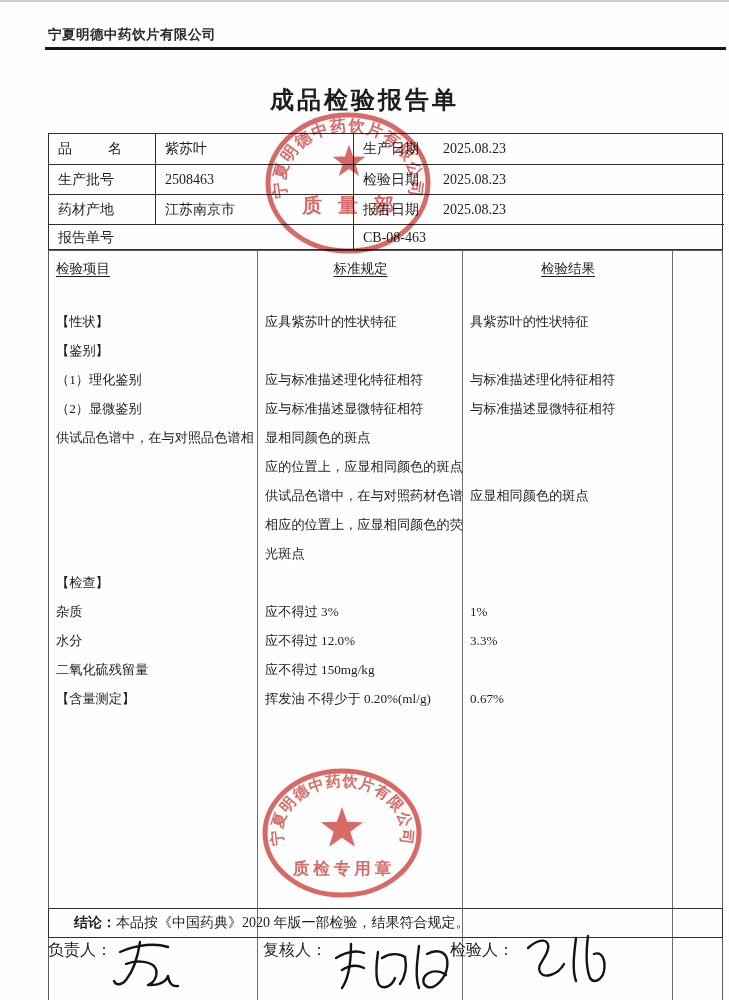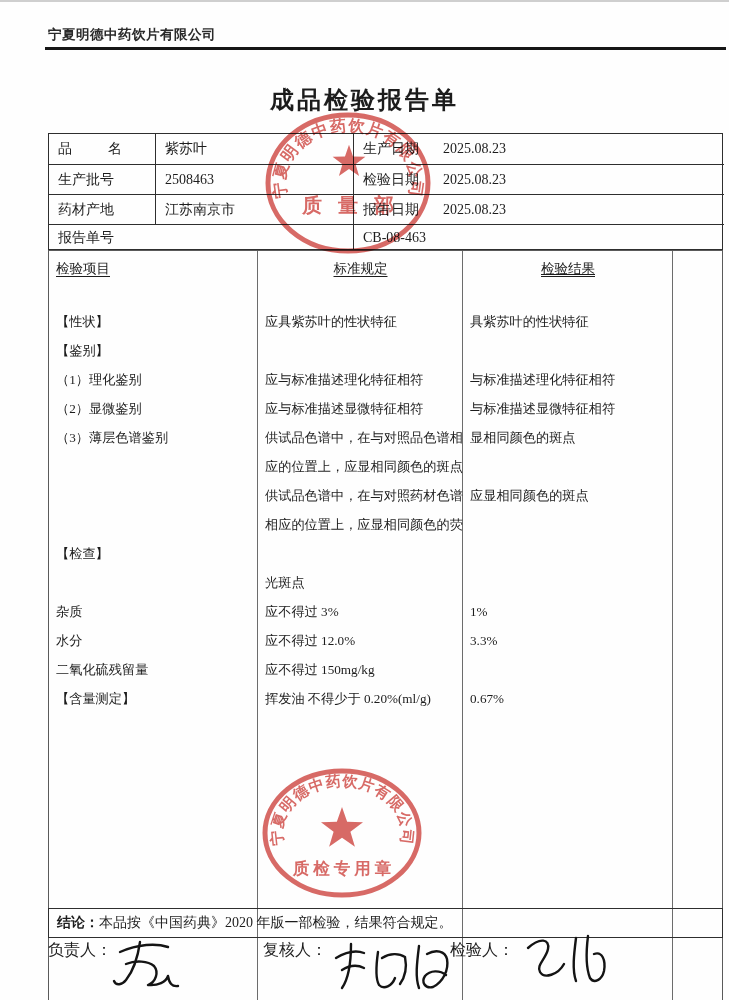--- a/index.html
+++ b/index.html
@@ -40,33 +40,33 @@
   
   .main-table{
     position:absolute;left:48px;top:248px;width:675px;height:814px;
     border:1px solid var(--line-mid);box-sizing:border-box;font-size:13.2px;
   }
   .vline{position:absolute;top:0;width:1px;height:100%;background:#6c6c6c;}
   .vl1{left:208px;} .vl2{left:413px;} .vl3{left:623px;}
   .mt-head{position:absolute;top:9px;left:0;width:100%;height:24px;font-size:13.5px;}
   .mt-head .h1{position:absolute;left:7px;}
   .mt-head .h2{position:absolute;left:209px;width:205px;text-align:center;}
-  .mt-head .h3{position:absolute;left:414px;width:210px;text-align:center;text-decoration:underline;}
+  .mt-head .h3{position:absolute;left:414px;width:210px;text-align:center;}
   .mt-head span u{text-decoration:underline;text-underline-offset:3px;}
   .irows{position:absolute;left:0;top:56px;width:100%;}
   .irow{display:grid;grid-template-columns:209px 205px 210px 51px;height:29px;align-items:center;}
   .irow .cell{white-space:nowrap;overflow:visible;}
   .irow .c1{padding-left:7px;}
   .irow .c2{padding-left:7px;}
   .irow .c3{padding-left:7px;}
   
   .conclusion{
     position:absolute;left:48px;top:906px;width:675px;height:30px;
     border:1px solid var(--line-dark);box-sizing:border-box;
-    display:flex;align-items:center;padding-left:8px;font-size:14px;
+    display:flex;align-items:center;padding-left:25px;font-size:14px;
   }
   .conclusion b{font-weight:bold;}
   
   .sig-label{position:absolute;top:938px;font-size:16px;}
   .sig-resp{left:48px;} .sig-rev{left:263px;text-align:center;} .sig-insp{left:450px;}
   .sig-svg{position:absolute;}
   .sig-svg path{fill:none;stroke:#141414;stroke-width:2.4;stroke-linecap:round;stroke-linejoin:round;}
   
   .stamps{position:absolute;left:0;top:0;width:729px;height:1000px;pointer-events:none;}
   .stamp{opacity:.8;mix-blend-mode:multiply;}
@@ -147,21 +147,20 @@
           <div class="cell c3">与标准描述理化特征相符</div>
           <div class="cell c4"></div>
         </div>
         <div class="irow">
           <div class="cell c1">（2）显微鉴别</div>
           <div class="cell c2">应与标准描述显微特征相符</div>
           <div class="cell c3">与标准描述显微特征相符</div>
           <div class="cell c4"></div>
         </div>
         <div class="irow">
-          <div class="cell c1">（3）薄层色谱鉴别</div>
           <div class="cell c2">供试品色谱中，在与对照品色谱相</div>
           <div class="cell c3">显相同颜色的斑点</div>
           <div class="cell c4"></div>
         </div>
         <div class="irow">
           <div class="cell c1"></div>
           <div class="cell c2">应的位置上，应显相同颜色的斑点</div>
           <div class="cell c3"></div>
           <div class="cell c4"></div>
         </div>
@@ -171,28 +170,28 @@
           <div class="cell c3">应显相同颜色的斑点</div>
           <div class="cell c4"></div>
         </div>
         <div class="irow">
           <div class="cell c1"></div>
           <div class="cell c2">相应的位置上，应显相同颜色的荧</div>
           <div class="cell c3"></div>
           <div class="cell c4"></div>
         </div>
         <div class="irow">
+          <div class="cell c1"></div>
+          <div class="cell c2">光斑点</div>
+          <div class="cell c3"></div>
+          <div class="cell c4"></div>
+        </div>
+        <div class="irow">
           <div class="cell c1">【检查】</div>
           <div class="cell c2"></div>
-          <div class="cell c3"></div>
-          <div class="cell c4"></div>
-        </div>
-        <div class="irow">
-          <div class="cell c1"></div>
-          <div class="cell c2">光斑点</div>
           <div class="cell c3"></div>
           <div class="cell c4"></div>
         </div>
         <div class="irow">
           <div class="cell c1">杂质</div>
           <div class="cell c2">应不得过 3%</div>
           <div class="cell c3">1%</div>
           <div class="cell c4"></div>
         </div>
         <div class="irow">

